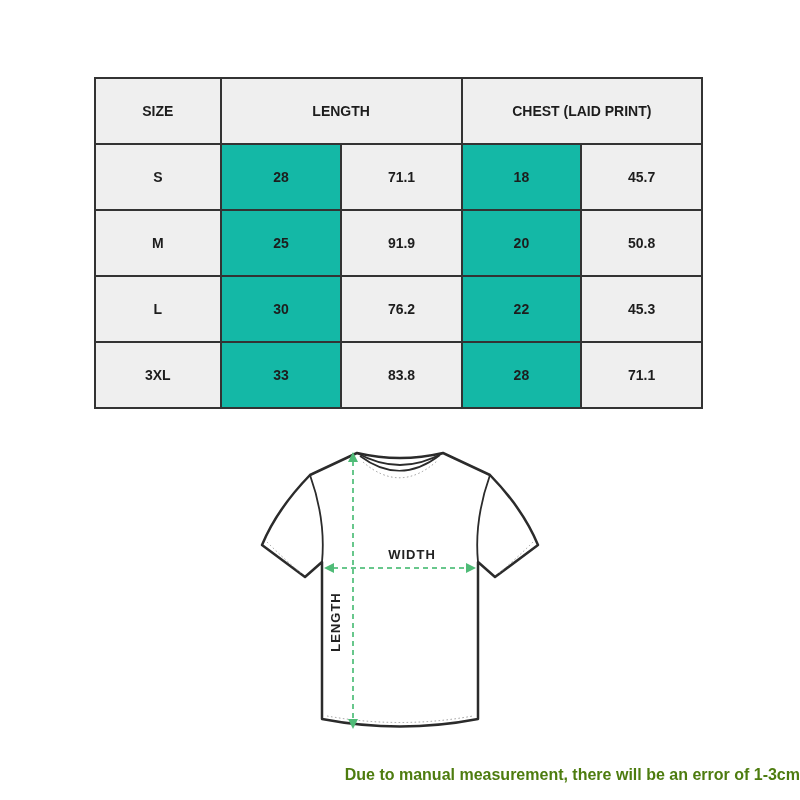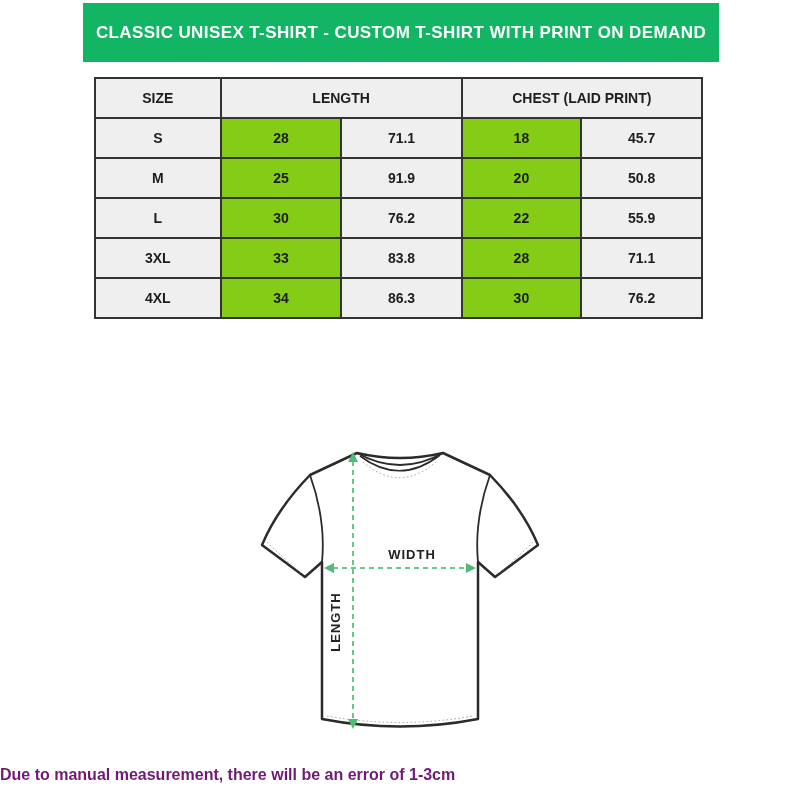--- a/index.html
+++ b/index.html
@@ -14,51 +14,48 @@
   }
   .banner span{
     color:#ffffff;font-weight:bold;font-size:17px;letter-spacing:.4px;white-space:nowrap;
   }
   
   table.size-table{
     position:absolute;left:94px;top:77px;width:609px;
     border-collapse:collapse;table-layout:fixed;
   }
   .size-table th,.size-table td{
-    border:2px solid #333333;height:32px;padding:3px;text-align:center;vertical-align:middle;
+    border:2px solid #333333;height:32px;padding:16px;text-align:center;vertical-align:middle;
     font-size:14px;font-weight:bold;color:#1d1d1d;
   }
   .size-table th{background:#efefef;}
   .size-table td.c-shade{background:#efefef;}
-  .size-table td.c-plain{background:#84cc16;}
+  .size-table td.c-plain{background:#14b8a6;}
   
   .diagram{position:absolute;left:230px;top:425px;width:340px;height:330px;}
   .diagram svg{display:block;width:100%;height:100%;}
   .shirt-line{fill:none;stroke:#2b2b2b;}
   .stitch{fill:none;stroke:#9b9b9b;stroke-width:1;stroke-dasharray:1.5,2.5;}
   .arrow-dash{fill:none;stroke:#68c78c;stroke-width:2;stroke-dasharray:5,4;}
   .arrow-head{fill:#4fbb77;stroke:none;}
   .dim-label{
     font-family:"Liberation Sans","DejaVu Sans",sans-serif;
     font-size:13px;font-weight:bold;fill:#222222;letter-spacing:1px;
   }
   
   .footer-note{
-    position:absolute;left:0;top:766px;width:800px;text-align:left;
-    color:#701a75;font-size:16px;font-weight:bold;
+    position:absolute;left:0;top:766px;width:800px;text-align:right;
+    color:#4d7c0f;font-size:16px;font-weight:bold;
   }
 </style>
 </head>
 <body>
 
 <div class="page">
 
-  <div class="banner">
-    <span>CLASSIC UNISEX T-SHIRT - CUSTOM T-SHIRT WITH PRINT ON DEMAND</span>
-  </div>
 
   <table class="size-table">
     <colgroup>
       <col style="width:20.7%">
         <col style="width:19.9%">
         <col style="width:19.8%">
         <col style="width:19.7%">
         <col style="width:19.9%">
     </colgroup>
     <thead>
@@ -81,35 +78,28 @@
         <td class="c-plain">25</td>
         <td class="c-shade">91.9</td>
         <td class="c-plain">20</td>
         <td class="c-shade">50.8</td>
       </tr>
       <tr>
         <td class="c-shade">L</td>
         <td class="c-plain">30</td>
         <td class="c-shade">76.2</td>
         <td class="c-plain">22</td>
-        <td class="c-shade">55.9</td>
+        <td class="c-shade">45.3</td>
       </tr>
       <tr>
         <td class="c-shade">3XL</td>
         <td class="c-plain">33</td>
         <td class="c-shade">83.8</td>
         <td class="c-plain">28</td>
         <td class="c-shade">71.1</td>
-      </tr>
-      <tr>
-        <td class="c-shade">4XL</td>
-        <td class="c-plain">34</td>
-        <td class="c-shade">86.3</td>
-        <td class="c-plain">30</td>
-        <td class="c-shade">76.2</td>
       </tr>
     </tbody>
   </table>
 
   <div class="diagram">
     <svg viewBox="230 425 340 330" xmlns="http://www.w3.org/2000/svg">
 
       <path class="shirt-line" stroke-width="2.5" stroke-linejoin="round" fill="#ffffff" d="M357,453 Q400,463 443,453 L490,475 Q523,509 538,545 L495,577 L478,562 L478,719 Q400,734 322,719 L322,562 L305,577 L262,545 Q277,509 310,475 Z"></path>
 
       <path class="shirt-line" stroke-width="1.8" d="M310,475 Q326,520 322,562"></path>

